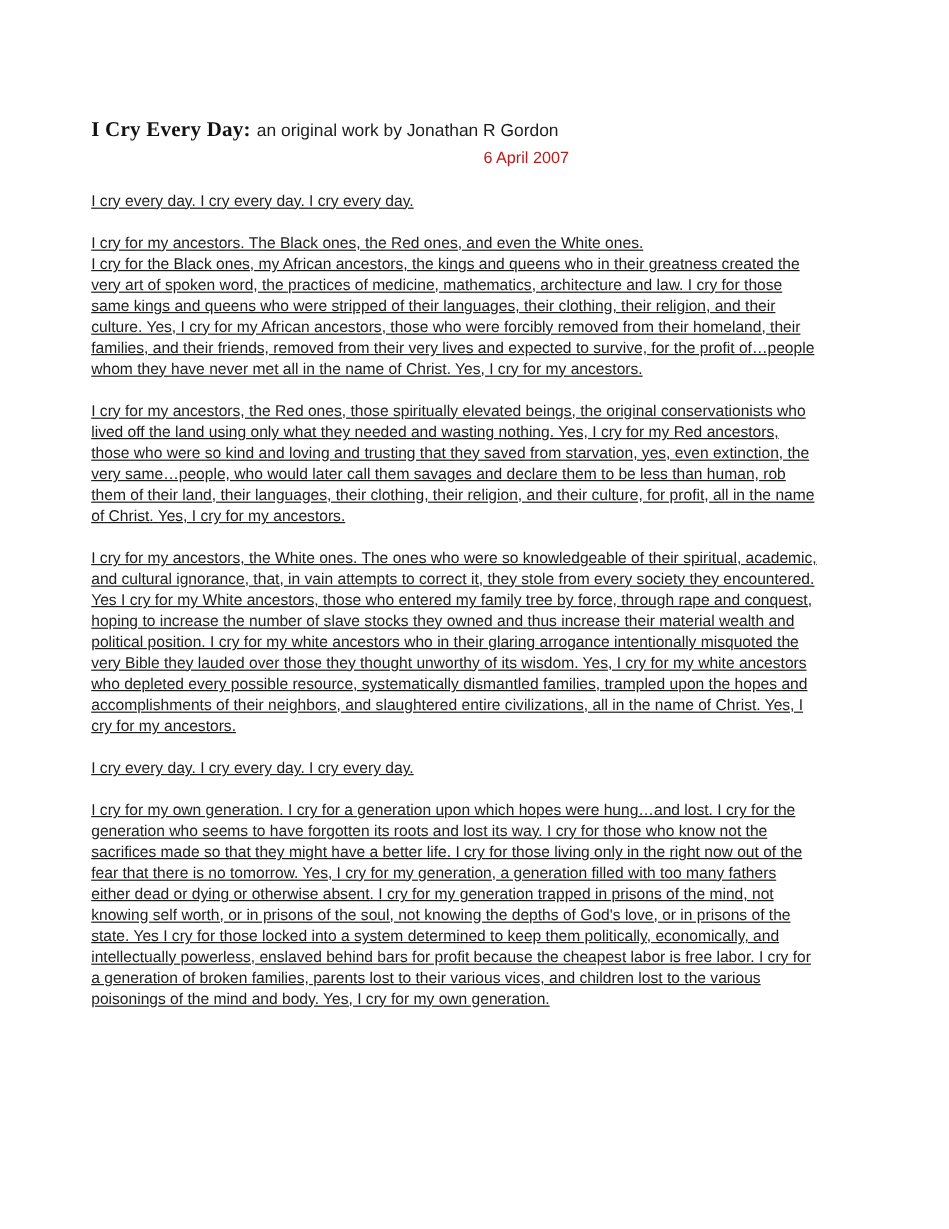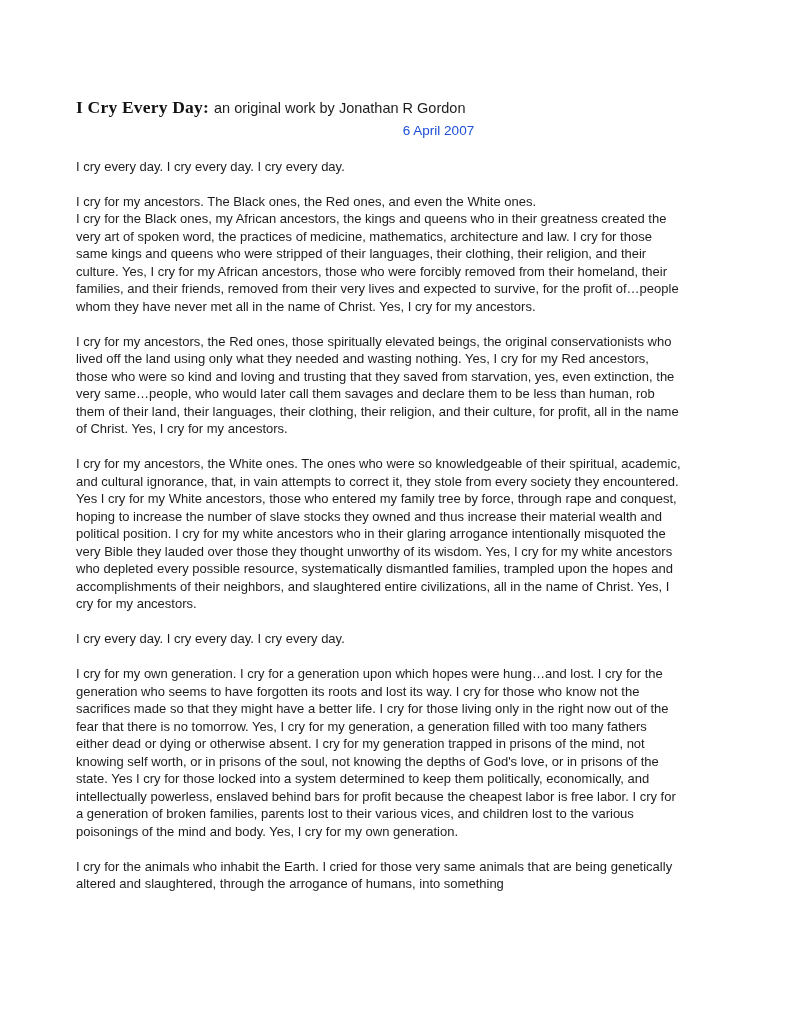--- a/index.html
+++ b/index.html
@@ -41,43 +41,43 @@
     font-size: 14.5px;
     color: #1d1d1d;
     margin-left: 5px;
   }
   .doc-date {
     margin-top: 4px;
     margin-left: 120px;
     text-align: center;
     font-size: 13.5px;
     line-height: 17.5px;
-    color: #1d4ed8;
+    color: #b91c1c;
   }
   .doc-body {
     margin-top: 18px;
   }
   .para {
     margin: 0 0 17.5px 0;
     text-align: left;
+    text-decoration: underline;
   }
   .para:last-child {
     margin-bottom: 0;
   }
 </style>
 </head>
 <body>
 
 <div class="page">
   <div class="content">
     <h1 class="title-line"><span class="doc-title">I Cry Every Day:</span><span class="doc-byline">an original work by Jonathan R Gordon</span></h1>
     <div class="doc-date">6 April 2007</div>
     <div class="doc-body" id="paragraphs">
         <p class="para"><span>I cry every day. I cry every day. I cry every day.</span></p>
         <p class="para"><span>I cry for my ancestors. The Black ones, the Red ones, and even the White ones.</span><br><span>I cry for the Black ones, my African ancestors, the kings and queens who in their greatness created the very art of spoken word, the practices of medicine, mathematics, architecture and law. I cry for those same kings and queens who were stripped of their languages, their clothing, their religion, and their culture. Yes, I cry for my African ancestors, those who were forcibly removed from their homeland, their families, and their friends, removed from their very lives and expected to survive, for the profit of…people whom they have never met all in the name of Christ. Yes, I cry for my ancestors.</span></p>
         <p class="para"><span>I cry for my ancestors, the Red ones, those spiritually elevated beings, the original conservationists who lived off the land using only what they needed and wasting nothing. Yes, I cry for my Red ancestors, those who were so kind and loving and trusting that they saved from starvation, yes, even extinction, the very same…people, who would later call them savages and declare them to be less than human, rob them of their land, their languages, their clothing, their religion, and their culture, for profit, all in the name of Christ. Yes, I cry for my ancestors.</span></p>
         <p class="para"><span>I cry for my ancestors, the White ones. The ones who were so knowledgeable of their spiritual, academic, and cultural ignorance, that, in vain attempts to correct it, they stole from every society they encountered. Yes I cry for my White ancestors, those who entered my family tree by force, through rape and conquest, hoping to increase the number of slave stocks they owned and thus increase their material wealth and political position. I cry for my white ancestors who in their glaring arrogance intentionally misquoted the very Bible they lauded over those they thought unworthy of its wisdom. Yes, I cry for my white ancestors who depleted every possible resource, systematically dismantled families, trampled upon the hopes and accomplishments of their neighbors, and slaughtered entire civilizations, all in the name of Christ. Yes, I cry for my ancestors.</span></p>
         <p class="para"><span>I cry every day. I cry every day. I cry every day.</span></p>
         <p class="para"><span>I cry for my own generation. I cry for a generation upon which hopes were hung…and lost. I cry for the generation who seems to have forgotten its roots and lost its way. I cry for those who know not the sacrifices made so that they might have a better life. I cry for those living only in the right now out of the fear that there is no tomorrow. Yes, I cry for my generation, a generation filled with too many fathers either dead or dying or otherwise absent. I cry for my generation trapped in prisons of the mind, not knowing self worth, or in prisons of the soul, not knowing the depths of God's love, or in prisons of the state. Yes I cry for those locked into a system determined to keep them politically, economically, and intellectually powerless, enslaved behind bars for profit because the cheapest labor is free labor. I cry for a generation of broken families, parents lost to their various vices, and children lost to the various poisonings of the mind and body. Yes, I cry for my own generation.</span></p>
-        <p class="para"><span>I cry for the animals who inhabit the Earth. I cried for those very same animals that are being genetically altered and slaughtered, through the arrogance of humans, into something</span></p>
       </div>
   </div>
 </div>
 
 </body></html>

